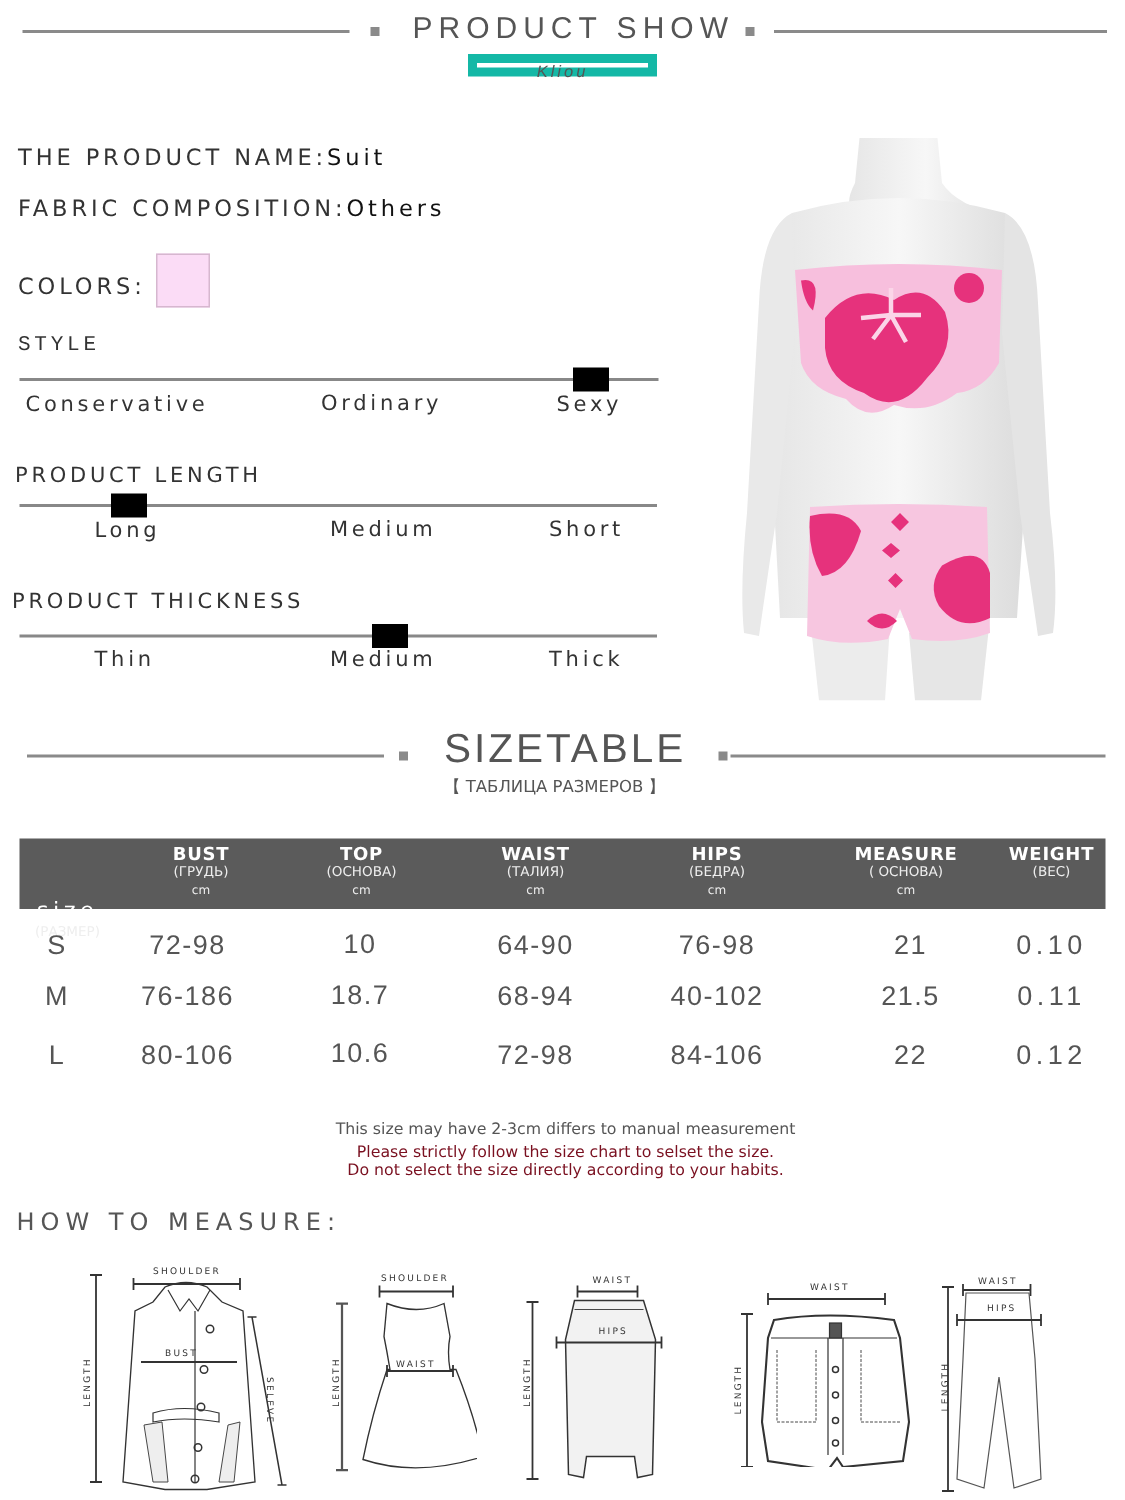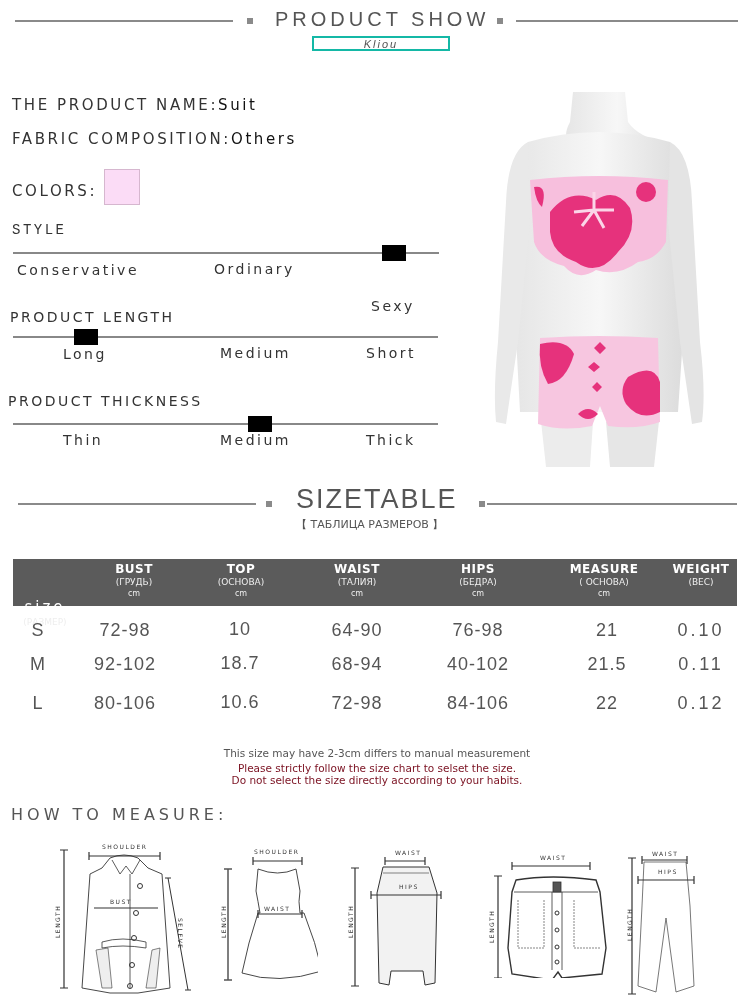--- a/index.html
+++ b/index.html
@@ -4,21 +4,21 @@
 <style>
   * { margin:0; padding:0; box-sizing:border-box; }
   html, body { width:750px; height:1000px; background:#fff; overflow:hidden; }
   body { position:relative; font-family:"DejaVu Sans", sans-serif; color:#444; }
   .abs { position:absolute; }
 
   
   .hline { position:absolute; height:2px; background:#8a8a8a; }
   .hdot { position:absolute; width:6px; height:6px; background:#8a8a8a; }
   .h-title { position:absolute; font-family:"Liberation Sans", sans-serif; color:#555; letter-spacing:4px; white-space:nowrap; }
-  .brand-box { position:absolute; left:312px; top:36px; width:138px; height:15px; border:2px solid #14b8a6; font-family:"Liberation Sans", sans-serif; font-style:italic; font-size:11px; color:#555; text-align:center; line-height:13px; letter-spacing:2px; }
+  .brand-box { position:absolute; left:312px; top:36px; width:126px; height:15px; border:6px solid #14b8a6; font-family:"Liberation Sans", sans-serif; font-style:italic; font-size:11px; color:#555; text-align:center; line-height:13px; letter-spacing:2px; }
 
   
   .info { position:absolute; font-family:"DejaVu Sans", sans-serif; font-size:15px; letter-spacing:2.6px; color:#333; white-space:nowrap; }
   .info .val { color:#111; }
   .swatch { position:absolute; left:104px; top:169px; width:36px; height:36px; background:#fbdcf6; border:1px solid #d6b7cf; }
 
   .scale-label { position:absolute; font-family:"DejaVu Sans", sans-serif; font-size:14px; letter-spacing:2.5px; color:#333; white-space:nowrap; }
   .scale-line { position:absolute; height:2px; background:#888; }
   .scale-mark { position:absolute; width:24px; height:16px; background:#000; }
   .scale-opt { position:absolute; font-family:"DejaVu Sans", sans-serif; font-size:14px; letter-spacing:2.5px; color:#333; white-space:nowrap; }
@@ -62,21 +62,21 @@
   <span>FABRIC COMPOSITION:</span><span class="val">Others</span>
 </div>
 <div class="info" style="left:12px; top:182px;">COLORS:</div>
 <div class="swatch"></div>
 
 <div class="scale-label" style="left:12px; top:222px;font-family:Liberation Mono, monospace;">STYLE</div>
 <div class="scale-line" style="left:13px; top:252px; width:426px;"></div>
 <div class="scale-mark" style="left:382px; top:245px;"></div>
 <div class="scale-opt" style="left:17px; top:262px;">Conservative</div>
 <div class="scale-opt" style="left:214px; top:261px;">Ordinary</div>
-<div class="scale-opt" style="left:371px; top:262px;margin-top:36px;">Sexy</div>
+<div class="scale-opt" style="left:371px; top:262px;">Sexy</div>
 
 <div class="scale-label" style="left:10px; top:309px;">PRODUCT LENGTH</div>
 <div class="scale-line" style="left:13px; top:336px; width:425px;"></div>
 <div class="scale-mark" style="left:74px; top:329px;"></div>
 <div class="scale-opt" style="left:63px; top:346px;">Long</div>
 <div class="scale-opt" style="left:220px; top:345px;">Medium</div>
 <div class="scale-opt" style="left:366px; top:345px;">Short</div>
 
 <div class="scale-label" style="left:8px; top:393px;">PRODUCT THICKNESS</div>
 <div class="scale-line" style="left:13px; top:423px; width:425px;"></div>
@@ -171,21 +171,21 @@
     <div class="cell" style="left:82px; top:620px; width:86px;">72-98</div>
     <div class="cell" style="left:196px; top:619px; width:88px;">10</div>
     <div class="cell" style="left:313px; top:620px; width:88px;">64-90</div>
     <div class="cell" style="left:433px; top:620px; width:90px;">76-98</div>
     <div class="cell" style="left:562px; top:620px; width:90px;">21</div>
     <div class="cell" style="left:664px; top:620px; width:74px; letter-spacing:3px;">0.10</div>
   </div>
 
   <div>
     <div class="cell" style="left:20px; top:654px; width:36px;">M</div>
-    <div class="cell" style="left:82px; top:654px; width:86px;">92-102</div>
+    <div class="cell" style="left:82px; top:654px; width:86px;">76-186</div>
     <div class="cell" style="left:196px; top:653px; width:88px;">18.7</div>
     <div class="cell" style="left:313px; top:654px; width:88px;">68-94</div>
     <div class="cell" style="left:433px; top:654px; width:90px;">40-102</div>
     <div class="cell" style="left:562px; top:654px; width:90px;">21.5</div>
     <div class="cell" style="left:664px; top:654px; width:74px; letter-spacing:3px;">0.11</div>
   </div>
 
   <div>
     <div class="cell" style="left:20px; top:693px; width:36px;">L</div>
     <div class="cell" style="left:82px; top:693px; width:86px;">80-106</div>

